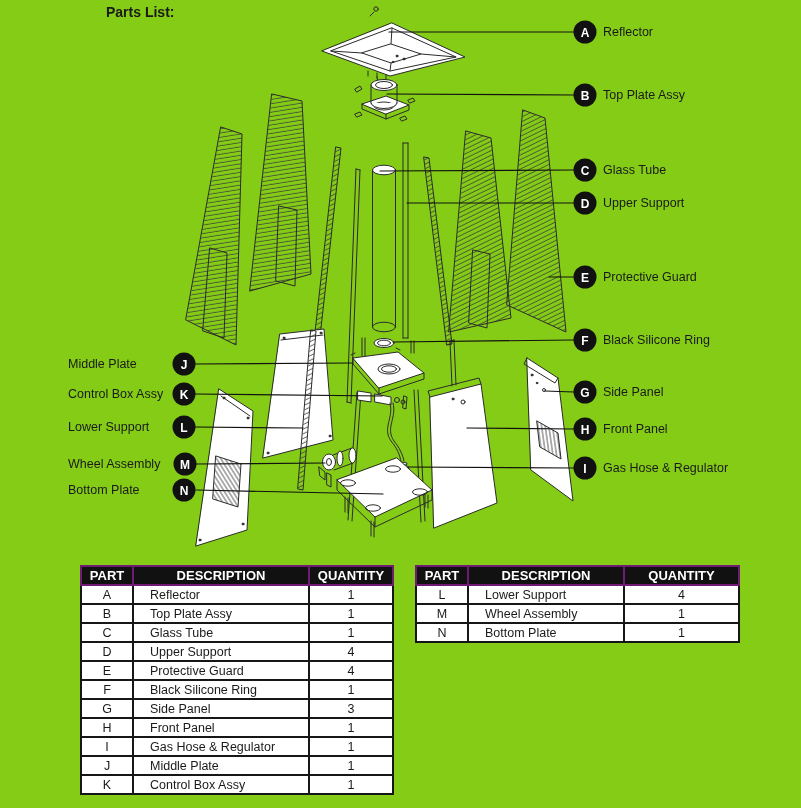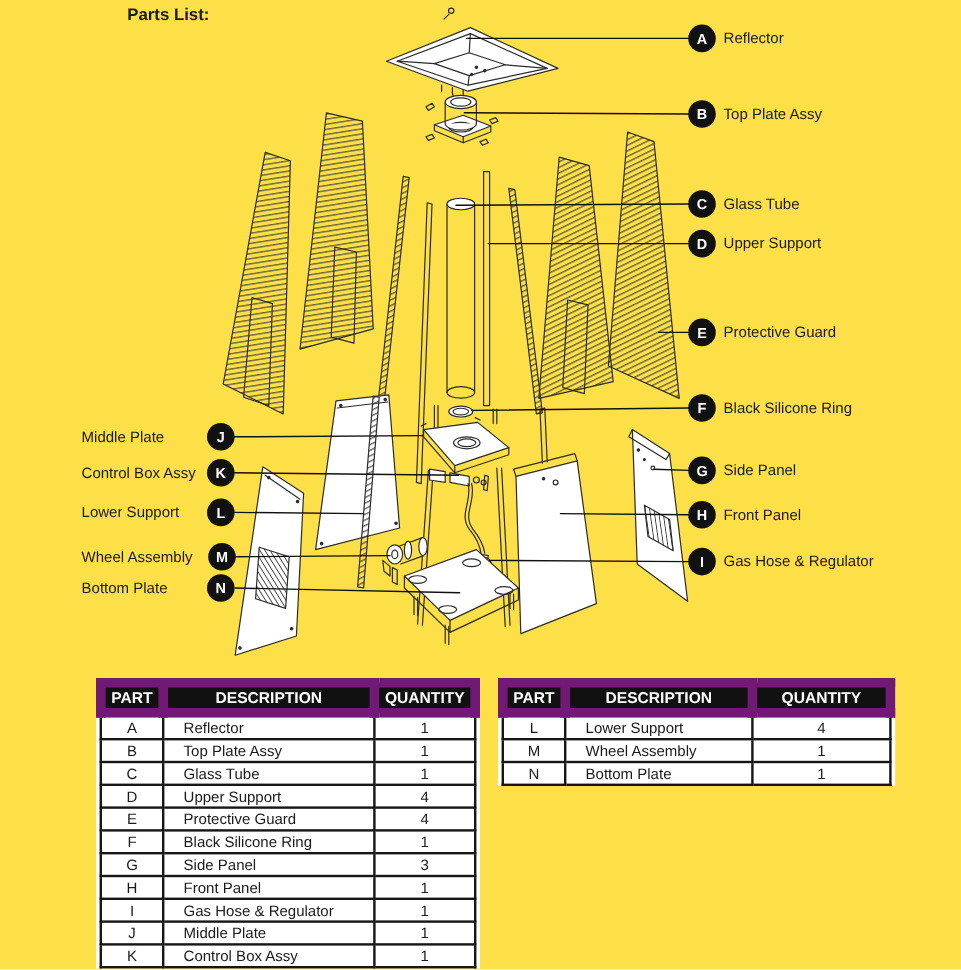--- a/index.html
+++ b/index.html
@@ -1,27 +1,27 @@
 <!DOCTYPE html>
 <html><head>
 <meta charset="utf-8">
 <style>
   html,body{margin:0;padding:0;background:#fff;}
-  .canvas{position:relative;width:801px;height:808px;background:#fde047;overflow:hidden;
+  .canvas{position:relative;width:801px;height:808px;background:#84cc16;overflow:hidden;
           font-family:"Liberation Sans",sans-serif;color:#1a1a1a;}
   .title{position:absolute;left:106px;top:4px;font-size:14px;font-weight:bold;}
   svg.diagram{position:absolute;left:0;top:0;}
   .co{position:absolute;width:23px;height:23px;border-radius:50%;background:#111;color:#fff;
       display:flex;align-items:center;justify-content:center;font-size:12px;font-weight:bold;
       transform:translate(-50%,-50%);}
   .lbl{position:absolute;font-size:12.5px;line-height:16px;white-space:nowrap;}
   table.pt{position:absolute;border-collapse:collapse;table-layout:fixed;background:#fff;
            font-size:12.5px;}
   table.pt th{background:#111;color:#fff;font-size:13px;font-weight:bold;height:17px;
-              padding:0;border:8px solid #701a75;text-align:center;}
+              padding:0;border:2px solid #701a75;text-align:center;}
   table.pt td{border:2px solid #161616;height:17px;padding:0;text-align:center;}
   table.pt td.d{text-align:left;padding-left:16px;}
 </style>
 </head>
 <body>
 
 <div class="canvas">
 
   <svg class="diagram" width="801" height="808" viewBox="0 0 801 808" fill="none" stroke="#2b2b2b" stroke-width="1" stroke-linejoin="round" stroke-linecap="round">
     <defs>

